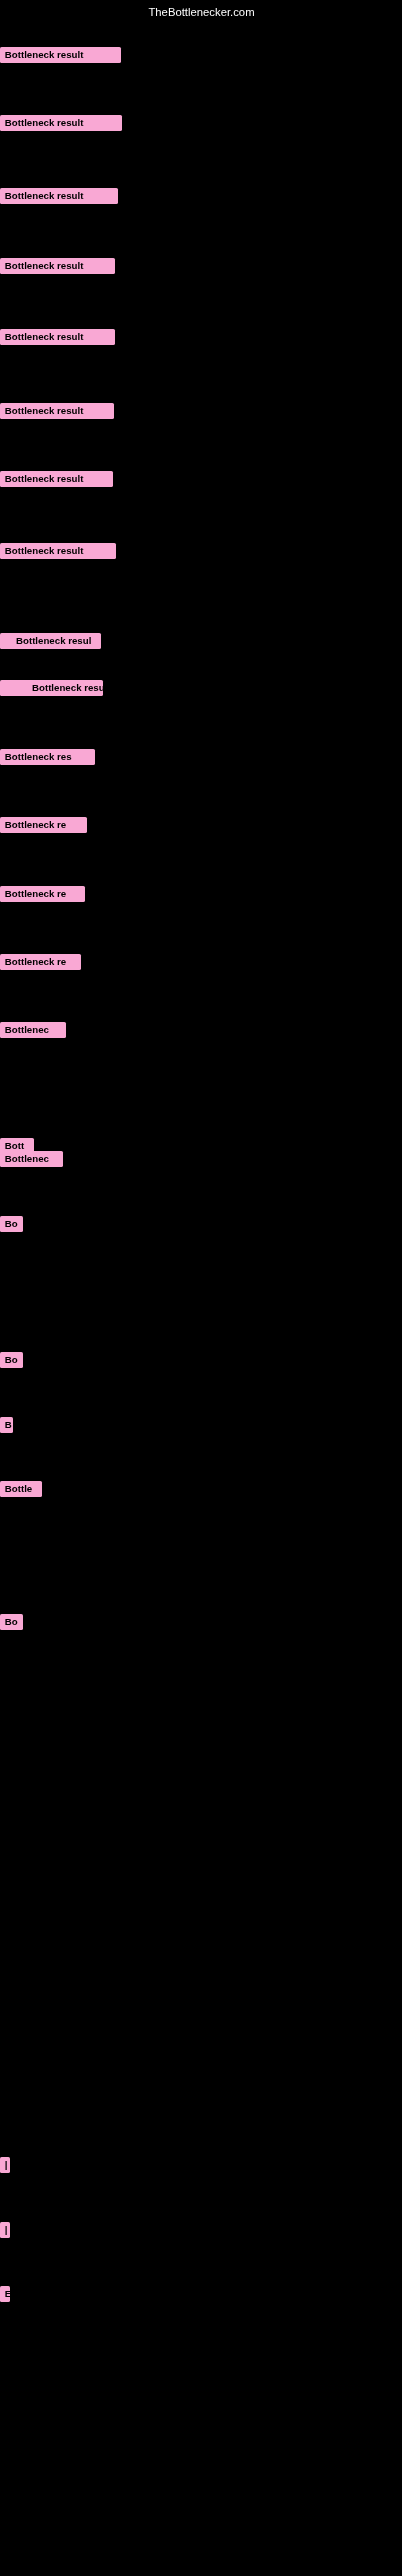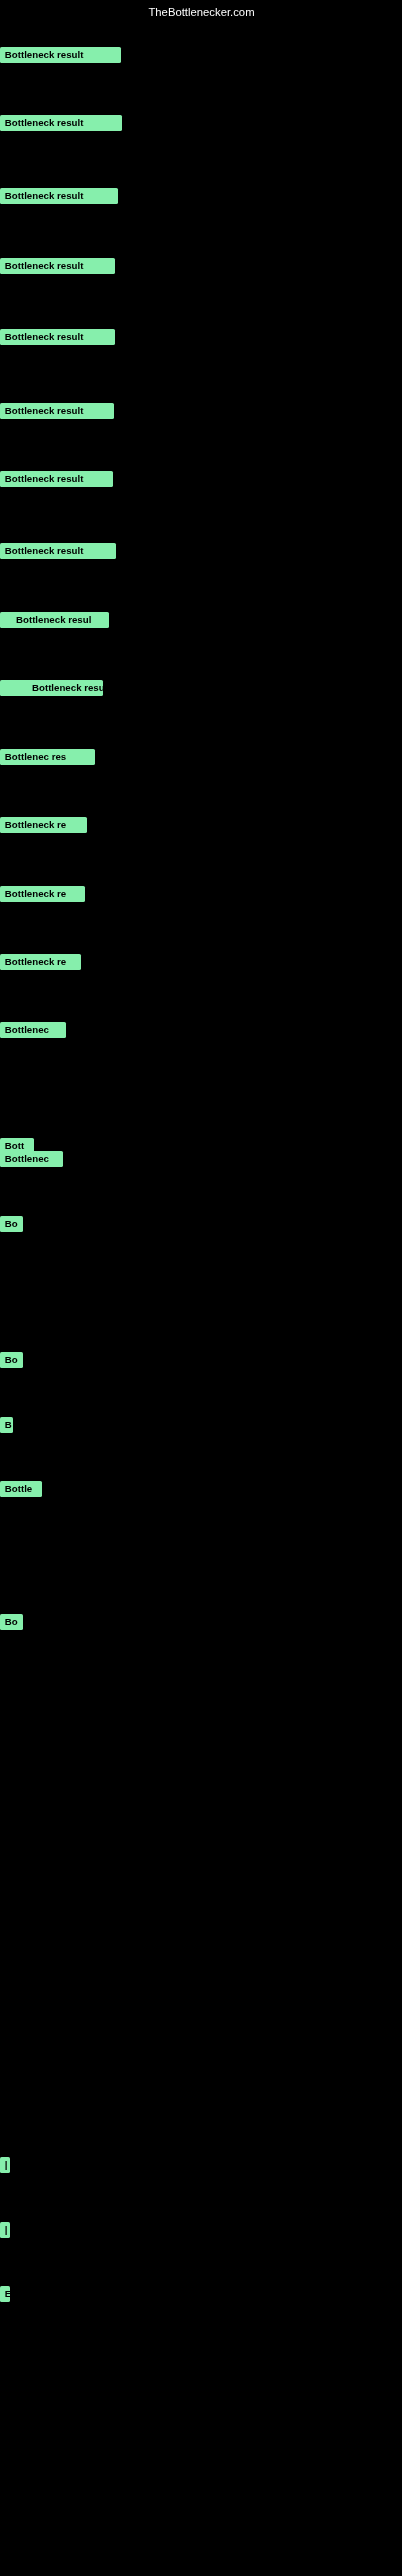--- a/index.html
+++ b/index.html
@@ -21,21 +21,21 @@
       top: 6.4px;
       left: 50%;
       transform: translateX(-50%);
       color: #ffffff;
       font-size: 11.3px;
       white-space: nowrap;
     }
 
     .bottleneck-badge {
       position: absolute;
-      background-color: #86efac;
+      background-color: #f9a8d4;
       color: #000000;
       font-size: 9.7px;
       font-weight: bold;
       padding: 2.4px 4.8px;
       border-radius: 1.6px;
       left: 0px;
       white-space: nowrap;
       overflow: hidden;
     }
   </style>
@@ -46,23 +46,23 @@
 
 <div id="badges-container">
     <div class="bottleneck-badge" style="top: 47px; max-width: 121px; width: 121px;">Bottleneck result</div>
     <div class="bottleneck-badge" style="top: 115px; max-width: 122px; width: 122px;">Bottleneck result</div>
     <div class="bottleneck-badge" style="top: 188px; max-width: 118px; width: 118px;">Bottleneck result</div>
     <div class="bottleneck-badge" style="top: 258px; max-width: 115px; width: 115px;">Bottleneck result</div>
     <div class="bottleneck-badge" style="top: 329px; max-width: 115px; width: 115px;">Bottleneck result</div>
     <div class="bottleneck-badge" style="top: 403px; max-width: 114px; width: 114px;">Bottleneck result</div>
     <div class="bottleneck-badge" style="top: 471px; max-width: 113px; width: 113px;">Bottleneck result</div>
     <div class="bottleneck-badge" style="top: 543px; max-width: 116px; width: 116px;">Bottleneck result</div>
-    <div class="bottleneck-badge" style="top: 612px; max-width: 109px; width: 109px; padding-left: 16px;">Bottleneck resul</div>
+    <div class="bottleneck-badge" style="top: 633px; max-width: 109px; width: 101px; padding-left: 16px;">Bottleneck resul</div>
     <div class="bottleneck-badge" style="top: 680px; max-width: 103px; width: 103px; padding-left: 32px;">Bottleneck resu</div>
-    <div class="bottleneck-badge" style="top: 749px; max-width: 95px; width: 95px;">Bottlenec res</div>
+    <div class="bottleneck-badge" style="top: 749px; max-width: 95px; width: 95px;">Bottleneck res</div>
     <div class="bottleneck-badge" style="top: 817px; max-width: 87px; width: 87px;">Bottleneck re</div>
     <div class="bottleneck-badge" style="top: 886px; max-width: 85px; width: 85px;">Bottleneck re</div>
     <div class="bottleneck-badge" style="top: 954px; max-width: 81px; width: 81px;">Bottleneck re</div>
     <div class="bottleneck-badge" style="top: 1022px; max-width: 66px; width: 66px;">Bottlenec</div>
     <div class="bottleneck-badge" style="top: 1138px; max-width: 34px; width: 34px;">Bott</div>
     <div class="bottleneck-badge" style="top: 1151px; max-width: 63px; width: 63px;">Bottlenec</div>
     <div class="bottleneck-badge" style="top: 1216px; max-width: 22.5px; width: 22.5px;">Bo</div>
     <div class="bottleneck-badge" style="top: 1352px; max-width: 22.5px; width: 22.5px;">Bo</div>
     <div class="bottleneck-badge" style="top: 1417px; max-width: 13px; width: 13px;">B</div>
     <div class="bottleneck-badge" style="top: 1481px; max-width: 42px; width: 56px;">Bottle</div>

